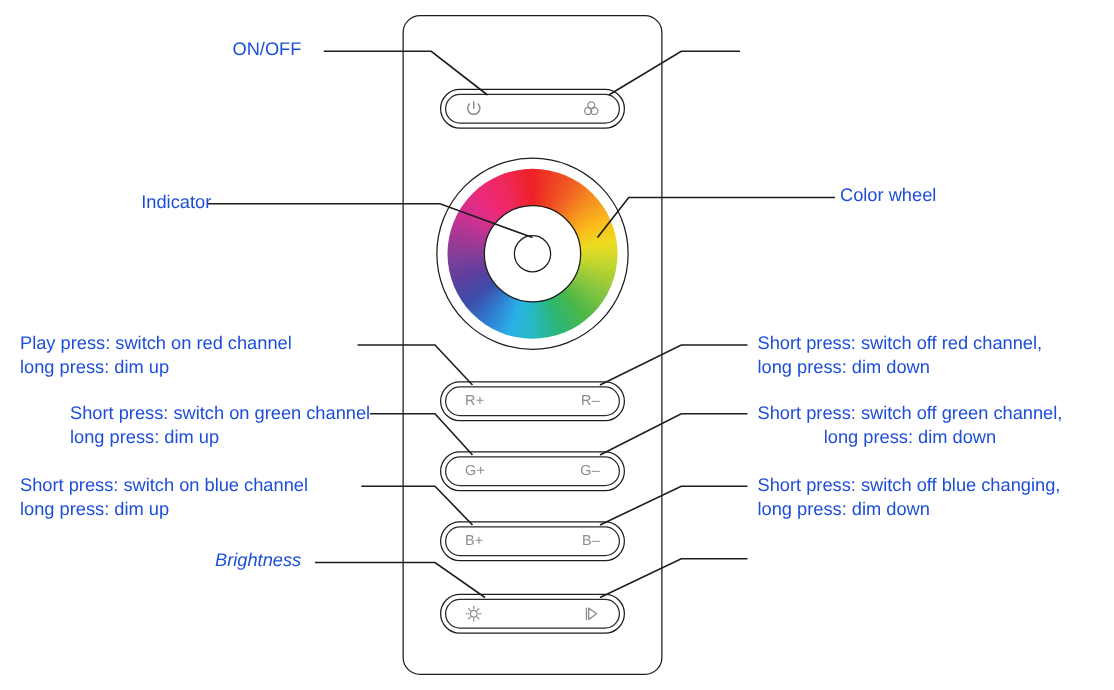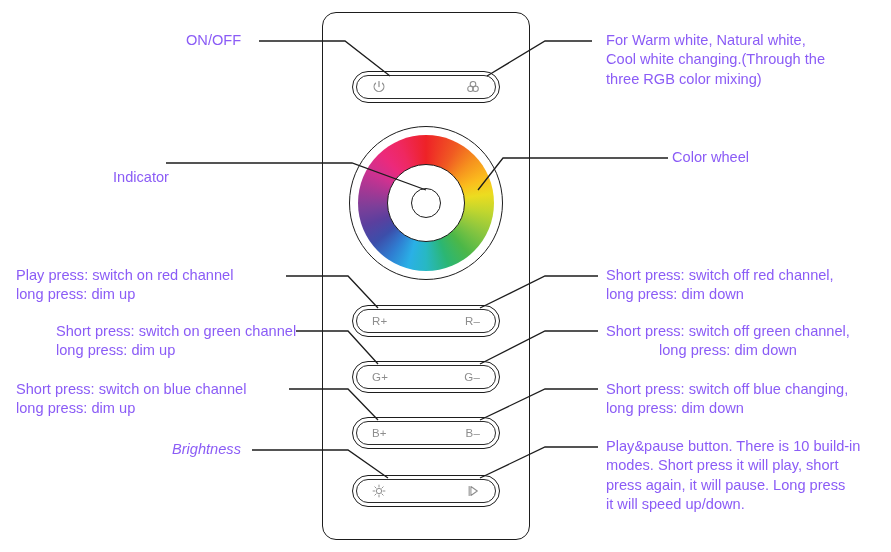--- a/index.html
+++ b/index.html
@@ -154,21 +154,21 @@
     border-radius: 50%;
     background: #ffffff;
     border: 1.4px solid #1d1d1d;
   }
 
   
   .anno {
     position: absolute;
     font-size: 14.6px;
     line-height: 1.32;
-    color: #8b5cf6;
+    color: #1d4ed8;
     white-space: pre-line;
     z-index: 6;
   }
   .anno.r { text-align: left; }
   .anno.l { text-align: left; }
 </style>
 </head>
 <body>
 
 <div id="stage">
@@ -268,46 +268,39 @@
           <path d="M5.2 4.4 L5.2 15.6" stroke="#8d8d8d" stroke-width="1.3" fill="none" stroke-linecap="round"></path>
           <path d="M7.4 4.4 L15.4 10 L7.4 15.6 Z" stroke="#8d8d8d" stroke-width="1.3" fill="none" stroke-linejoin="round"></path>
         </svg>
       </span>
     </div>
 
   </div>
 
   <div class="anno l" style="left:186px; top:31px;">ON/OFF</div>
 
-  <div class="anno l" style="left:113px; top:168px;">Indicator</div>
+  <div class="anno l" style="left:113px; top:153px;">Indicator</div>
 
   <div class="anno l" style="left:16px; top:266px;">Play press: switch on red channel
 long press: dim up</div>
 
   <div class="anno l" style="left:16px; top:322px;margin-left:40px;">Short press: switch on green channel
 long press: dim up</div>
 
   <div class="anno l" style="left:16px; top:380px;">Short press: switch on blue channel
 long press: dim up</div>
 
   <div class="anno l" style="left:172px; top:440px;font-style:italic;">Brightness</div>
 
-  <div class="anno r" style="left:606px; top:31px;">For Warm white, Natural white,
-Cool white changing.(Through the
-three RGB color mixing)</div>
 
   <div class="anno r" style="left:672px; top:148px;">Color wheel</div>
 
   <div class="anno r" style="left:606px; top:266px;">Short press: switch off red channel,
 long press: dim down</div>
 
   <div class="anno r" style="left:606px; top:322px;text-align:center;">Short press: switch off green channel,
 long press: dim down</div>
 
   <div class="anno r" style="left:606px; top:380px;">Short press: switch off blue changing,
 long press: dim down</div>
 
-  <div class="anno r" style="left:606px; top:437px;">Play&amp;pause button. There is 10 build-in
-modes. Short press it will play, short
-press again, it will pause. Long press
-it will speed up/down.</div>
 
 </div>
 
 </body></html>

